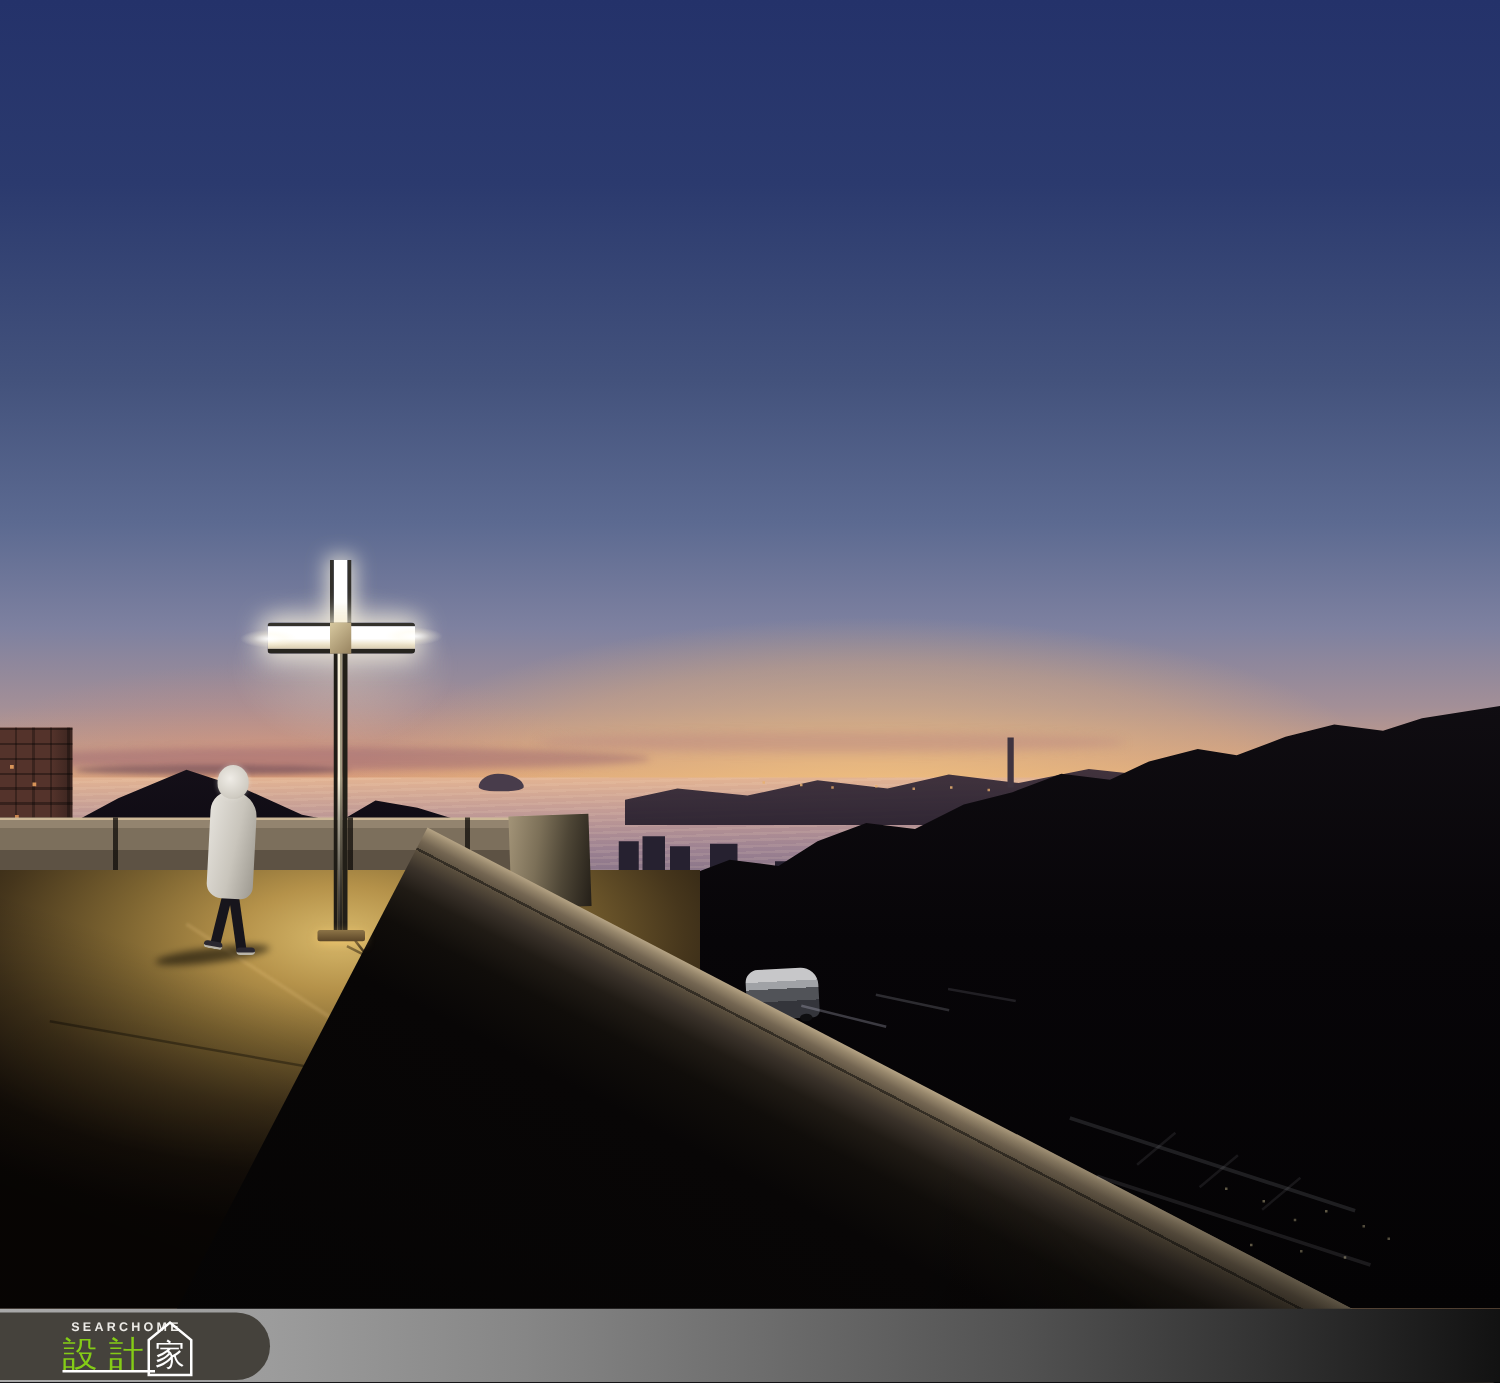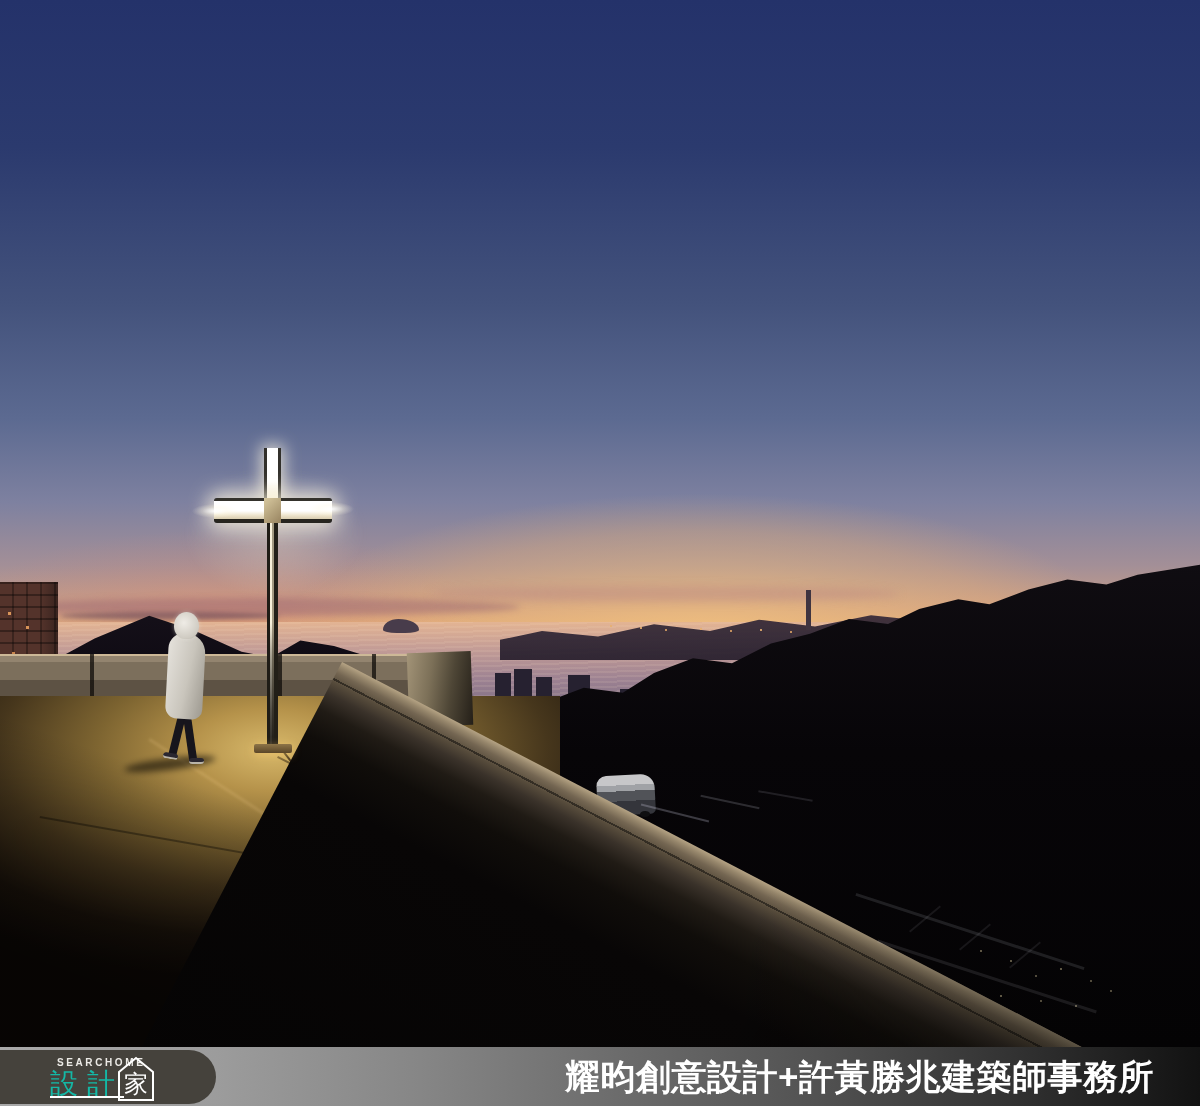--- a/index.html
+++ b/index.html
@@ -206,21 +206,21 @@
 
   
   .bar {
     left:0; top:1047px; width:1200px; height:59px; z-index:20;
     background:linear-gradient(90deg, #a9a9a9 0%, #9c9c9c 18%, #868686 35%, #6b6b6b 52%, #525252 68%, #333333 84%, #121212 100%);
   }
   .badge { position:absolute; left:0; top:3px; width:216px; height:54px; background:#45423c;
     border-radius:0 27px 27px 0; }
   .brand-en { position:absolute; left:57px; top:7px; font-size:10px; letter-spacing:2.6px;
     color:#eceae6; font-weight:bold; }
-  .brand-cjk { position:absolute; left:50px; top:15px; font-size:28px; color:#14b8a6;
+  .brand-cjk { position:absolute; left:50px; top:15px; font-size:28px; color:#84cc16;
     letter-spacing:9px; font-weight:normal; }
   .brand-underline { position:absolute; left:50px; top:46px; width:74px; height:2px; background:#ffffff; }
   .house { position:absolute; left:116px; top:5px; }
   .credit { position:absolute; right:46px; top:50%; transform:translateY(-50%);
     font-size:35px; font-weight:bold; color:#ffffff; letter-spacing:.5px; white-space:nowrap; }
 </style>
 </head>
 <body>
 
 <div id="stage">
@@ -305,15 +305,14 @@
   <div class="abs bar">
     <div class="badge">
       <div class="brand-en">SEARCHOME</div>
       <div class="brand-cjk">設計</div>
       <div class="brand-underline"></div>
       <svg class="house" width="40" height="48" viewBox="0 0 40 48">
         <path d="M3 17 L20 3 L37 17 L37 45 L3 45 Z" fill="none" stroke="#ffffff" stroke-width="2"></path>
         <text x="20" y="37" text-anchor="middle" font-size="24" fill="#ffffff">家</text>
       </svg>
     </div>
-    <div class="credit">耀昀創意設計+許黃勝兆建築師事務所</div>
   </div>
 </div>
 
 </body></html>

